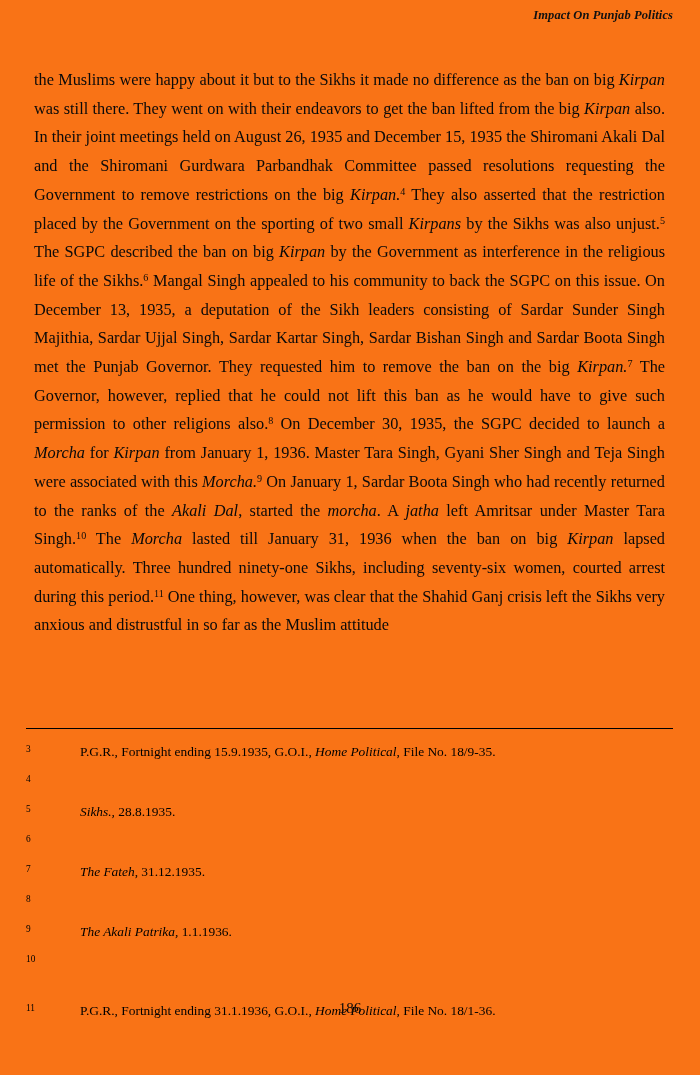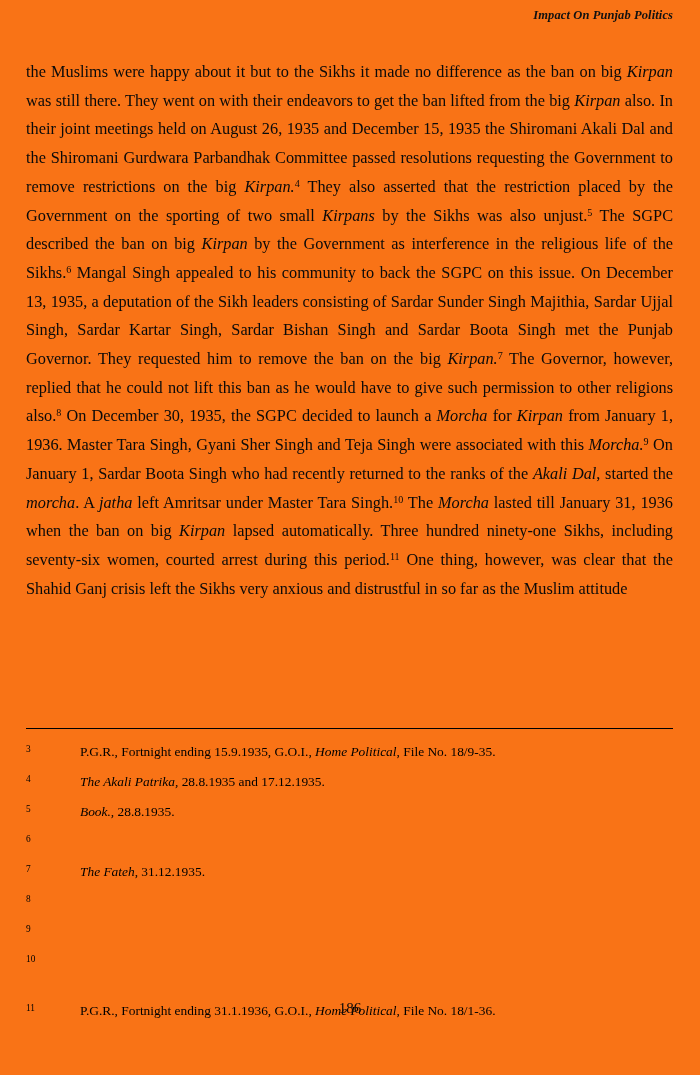--- a/index.html
+++ b/index.html
@@ -28,21 +28,21 @@
     letter-spacing: 0.1px;
     color: #111111;
   }
   .body-block {
     position: absolute;
     top: 58px;
     left: 26px;
     width: 647px;
   }
   .body-block p {
-    margin: 0;
+    margin: 8px;
     text-align: justify;
     text-justify: inter-word;
     font-size: 16.3px;
     line-height: 28.7px;
     color: #0a0a0a;
     hyphens: none;
   }
   .body-block p i { font-style: italic; }
   sup {
     font-size: 0.62em;
@@ -109,38 +109,38 @@
 
   <div class="fn-rule"></div>
 
   <div class="notes">
     <div class="note">
       <span class="num">3</span>
       <span class="txt">P.G.R., Fortnight ending 15.9.1935, G.O.I., <i>Home Political</i>, File No. 18/9-35.</span>
     </div>
     <div class="note">
       <span class="num">4</span>
-      <span class="txt"><i>The Akali Patrika,</i> 28.8.1935 and 17.12.1935.</span>
     </div>
     <div class="note">
       <span class="num">5</span>
-      <span class="txt"><i>Book.,</i> 28.8.1935.</span>
+      <span class="txt"><i>Sikhs.,</i> 28.8.1935.</span>
     </div>
     <div class="note">
       <span class="num">6</span>
     </div>
     <div class="note">
       <span class="num">7</span>
       <span class="txt"><i>The Fateh</i>, 31.12.1935.</span>
     </div>
     <div class="note">
       <span class="num">8</span>
     </div>
     <div class="note">
       <span class="num">9</span>
+      <span class="txt"><i>The Akali Patrika,</i> 1.1.1936.</span>
     </div>
     <div class="note tall">
       <span class="num">10</span>
     </div>
     <div class="note">
       <span class="num">11</span>
       <span class="txt">P.G.R., Fortnight ending 31.1.1936, G.O.I., <i>Home Political</i>, File No. 18/1-36.</span>
     </div>
   </div>
 

